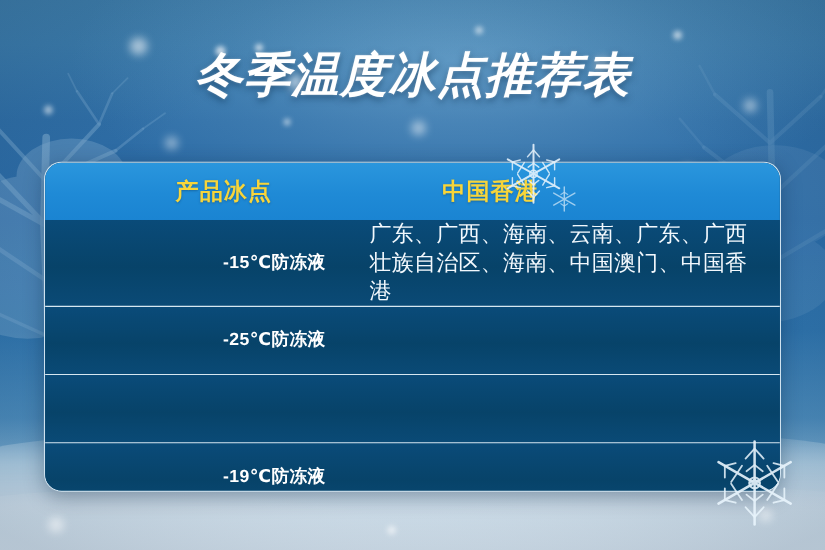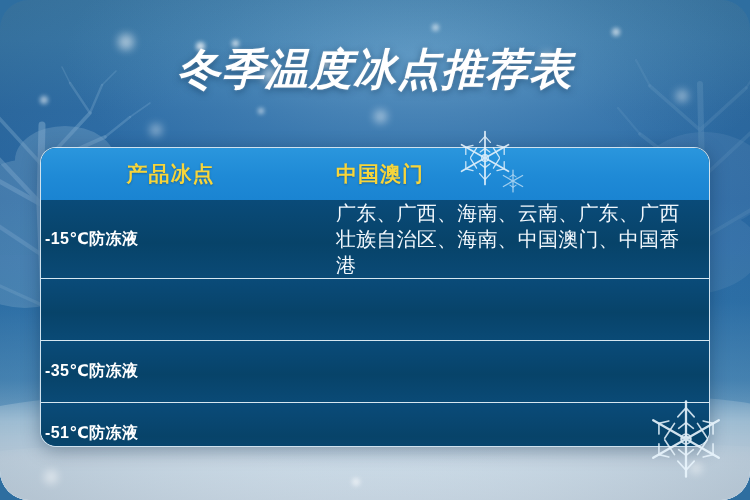--- a/index.html
+++ b/index.html
@@ -10,21 +10,20 @@
     overflow: hidden;
     font-family: "Liberation Sans", "DejaVu Sans", sans-serif;
     background: #2e6ea0;
   }
 
   #stage {
     position: relative;
     width: 750px;
     height: 500px;
     overflow: hidden;
-    border-radius: 29px;
   }
 
   
   .bg-base {
     position: absolute;
     inset: 0;
     background:
       linear-gradient(180deg,
         #3f7eab 0%,
         #3c7cac 8%,
@@ -150,39 +149,40 @@
     display: flex;
     align-items: center;
   }
   .th {
     color: #f7d53a;
     font-size: 21px;
     font-weight: 700;
     letter-spacing: 1px;
     text-shadow: 0 1px 2px rgba(8,40,70,0.35);
     white-space: nowrap;
+    margin-left: 33px;
   }
   .th-c1 { width: 255px; text-align: center; padding-left: 4px; }
   .th-c2 { flex: 1; text-align: left; padding-left: 40px; }
 
   .tbody { position: relative; }
 
   .trow {
     position: relative;
     display: flex;
     align-items: center;
     min-height: 62px;
     background: linear-gradient(180deg, #0a4b79 0%, #074369 55%, #0a4a76 100%);
     border-top: 1.5px solid rgba(232,244,252,0.92);
   }
   .trow:first-child { border-top: none; }
 
   .td-c1 {
     width: 255px;
-    text-align: left;
+    text-align: right;
     color: #ffffff;
     font-size: 16px;
     font-weight: 700;
     letter-spacing: 0.4px;
     white-space: nowrap;
     padding-left: 4px;
   }
   .td-c2 {
     flex: 1;
     padding-left: 40px;
@@ -288,39 +288,39 @@
     <div class="flake-dot soft" style="left:352px;  top:478px; width:8px;  height:8px;  opacity:.55;"></div>
     <div class="flake-dot softer" style="left:690px;  top:462px; width:12px; height:12px; opacity:.5;"></div>
   </div>
 
   <div class="title">冬季温度冰点推荐表</div>
 
   <div class="table-card">
 
     <div class="thead">
       <div class="th th-c1">产品冰点</div>
-      <div class="th th-c2">中国澳门</div>
+      <div class="th th-c2">中国香港</div>
     </div>
 
     <div class="tbody">
 
       <div class="trow">
         <div class="td-c1">-15℃防冻液</div>
         <div class="td-c2">广东、广西、海南、云南、广东、广西壮族自治区、海南、中国澳门、中国香港</div>
       </div>
 
       <div class="trow">
+        <div class="td-c1">-25℃防冻液</div>
       </div>
 
       <div class="trow">
-        <div class="td-c1">-35℃防冻液</div>
       </div>
 
       <div class="trow">
-        <div class="td-c1">-51℃防冻液</div>
+        <div class="td-c1">-19℃防冻液</div>
       </div>
 
     </div>
   </div>
 
   <div class="deco-flake flake-top">
     <svg viewBox="0 0 100 100" width="60" height="60" aria-hidden="true">
       <g stroke="#eaf5fd" stroke-width="3" stroke-linecap="round" fill="none" opacity="0.95">
         <line x1="50" y1="6" x2="50" y2="94"></line>
         <line x1="11" y1="28" x2="89" y2="72"></line>

